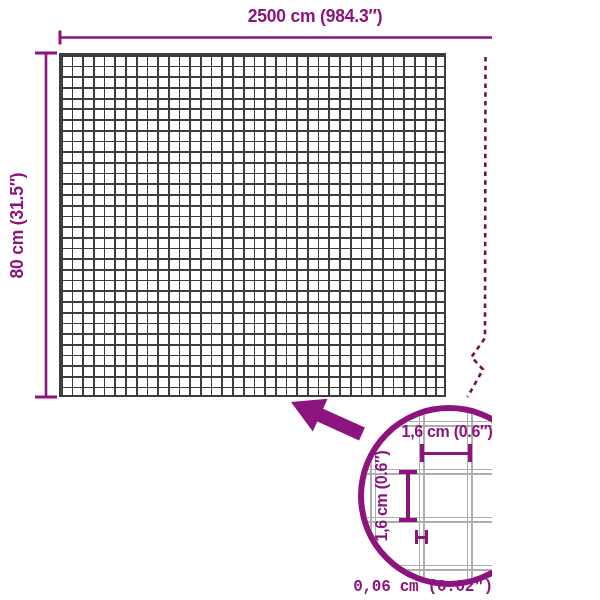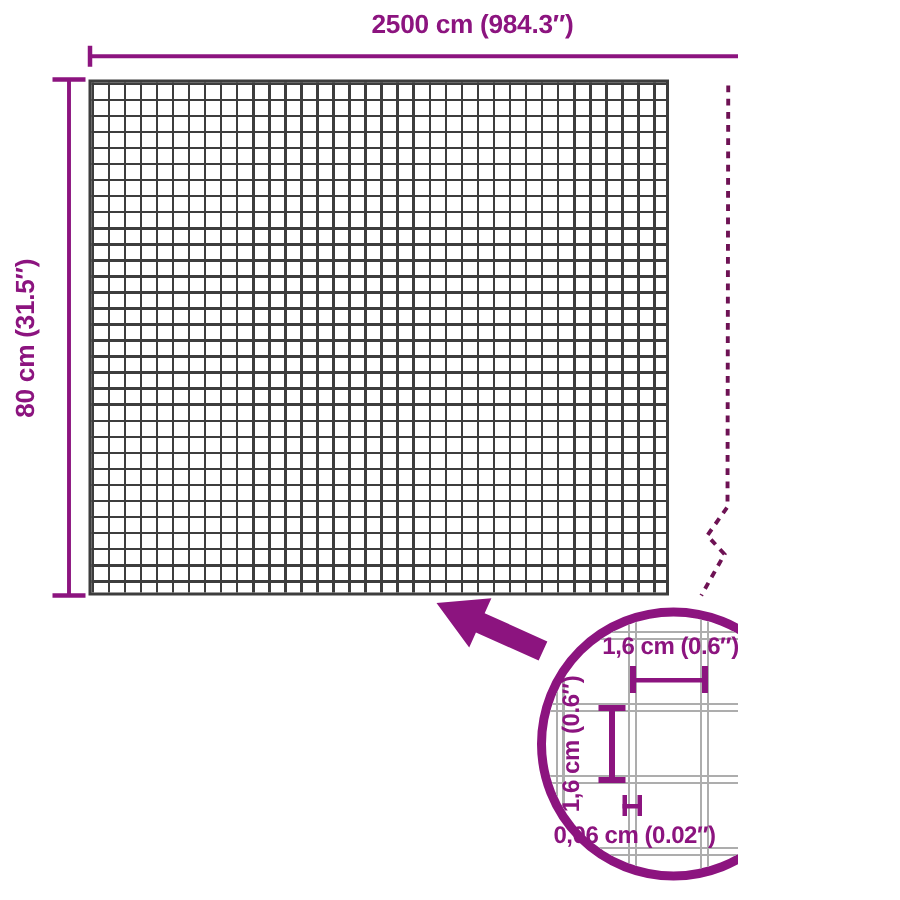--- a/index.html
+++ b/index.html
@@ -75,21 +75,21 @@
     position:absolute;
     color:#8C147F;
     font-weight:bold;
     font-size:16px;
     text-align:center;
     letter-spacing:-0.3px;
     white-space:nowrap;
   }
   .cell-w-label { left:377px; top:423px; width:140px; }
   .cell-h-label { left:317px; top:487px; width:130px; transform:rotate(-90deg); }
-  .wire-t-label { left:353px; top:549px; width:140px; }
+  .wire-t-label { left:353px; top:578px; width:140px;font-family:Liberation Mono, monospace; }
 </style>
 </head>
 <body>
 
 <div class="canvas">
 
   <div class="mesh-panel mesh-left"></div>
   <div class="mesh-panel mesh-right"></div>
 
   <svg class="overlay" width="600" height="600" viewBox="0 0 600 600">

